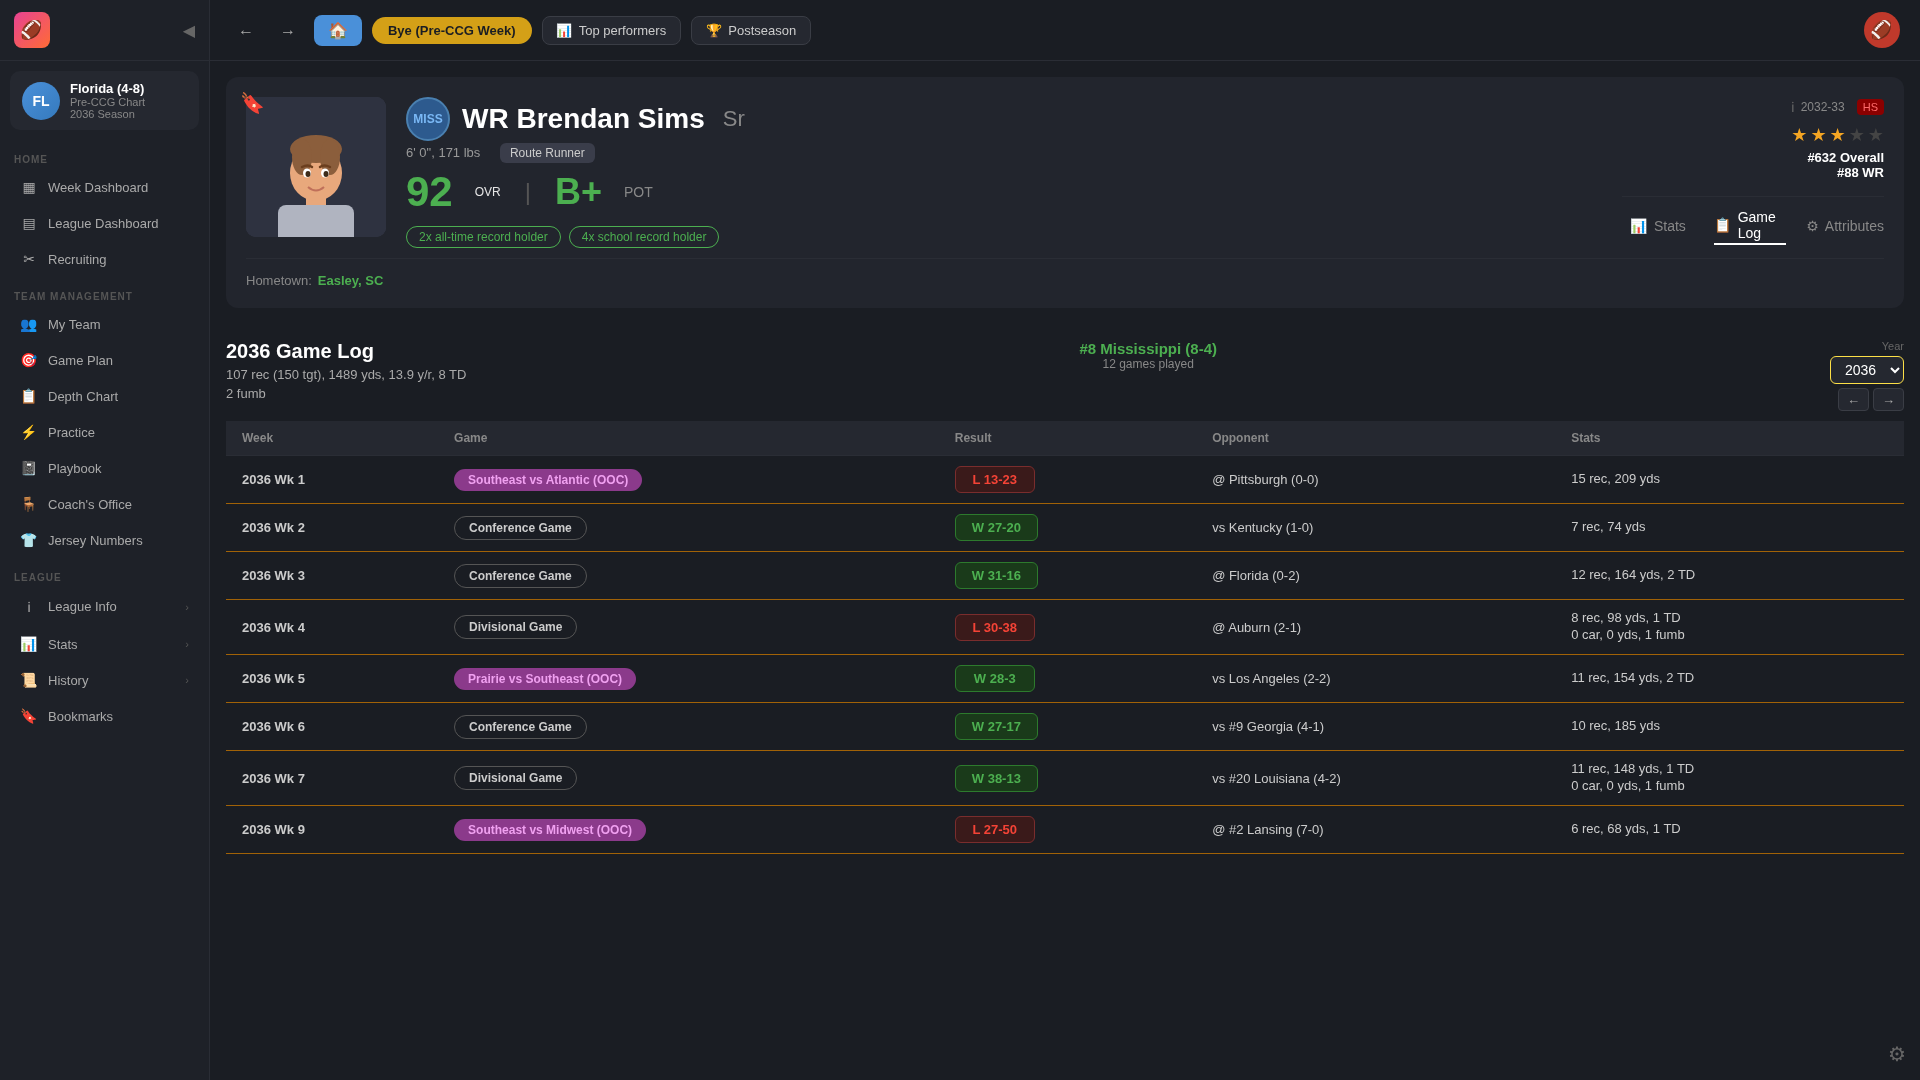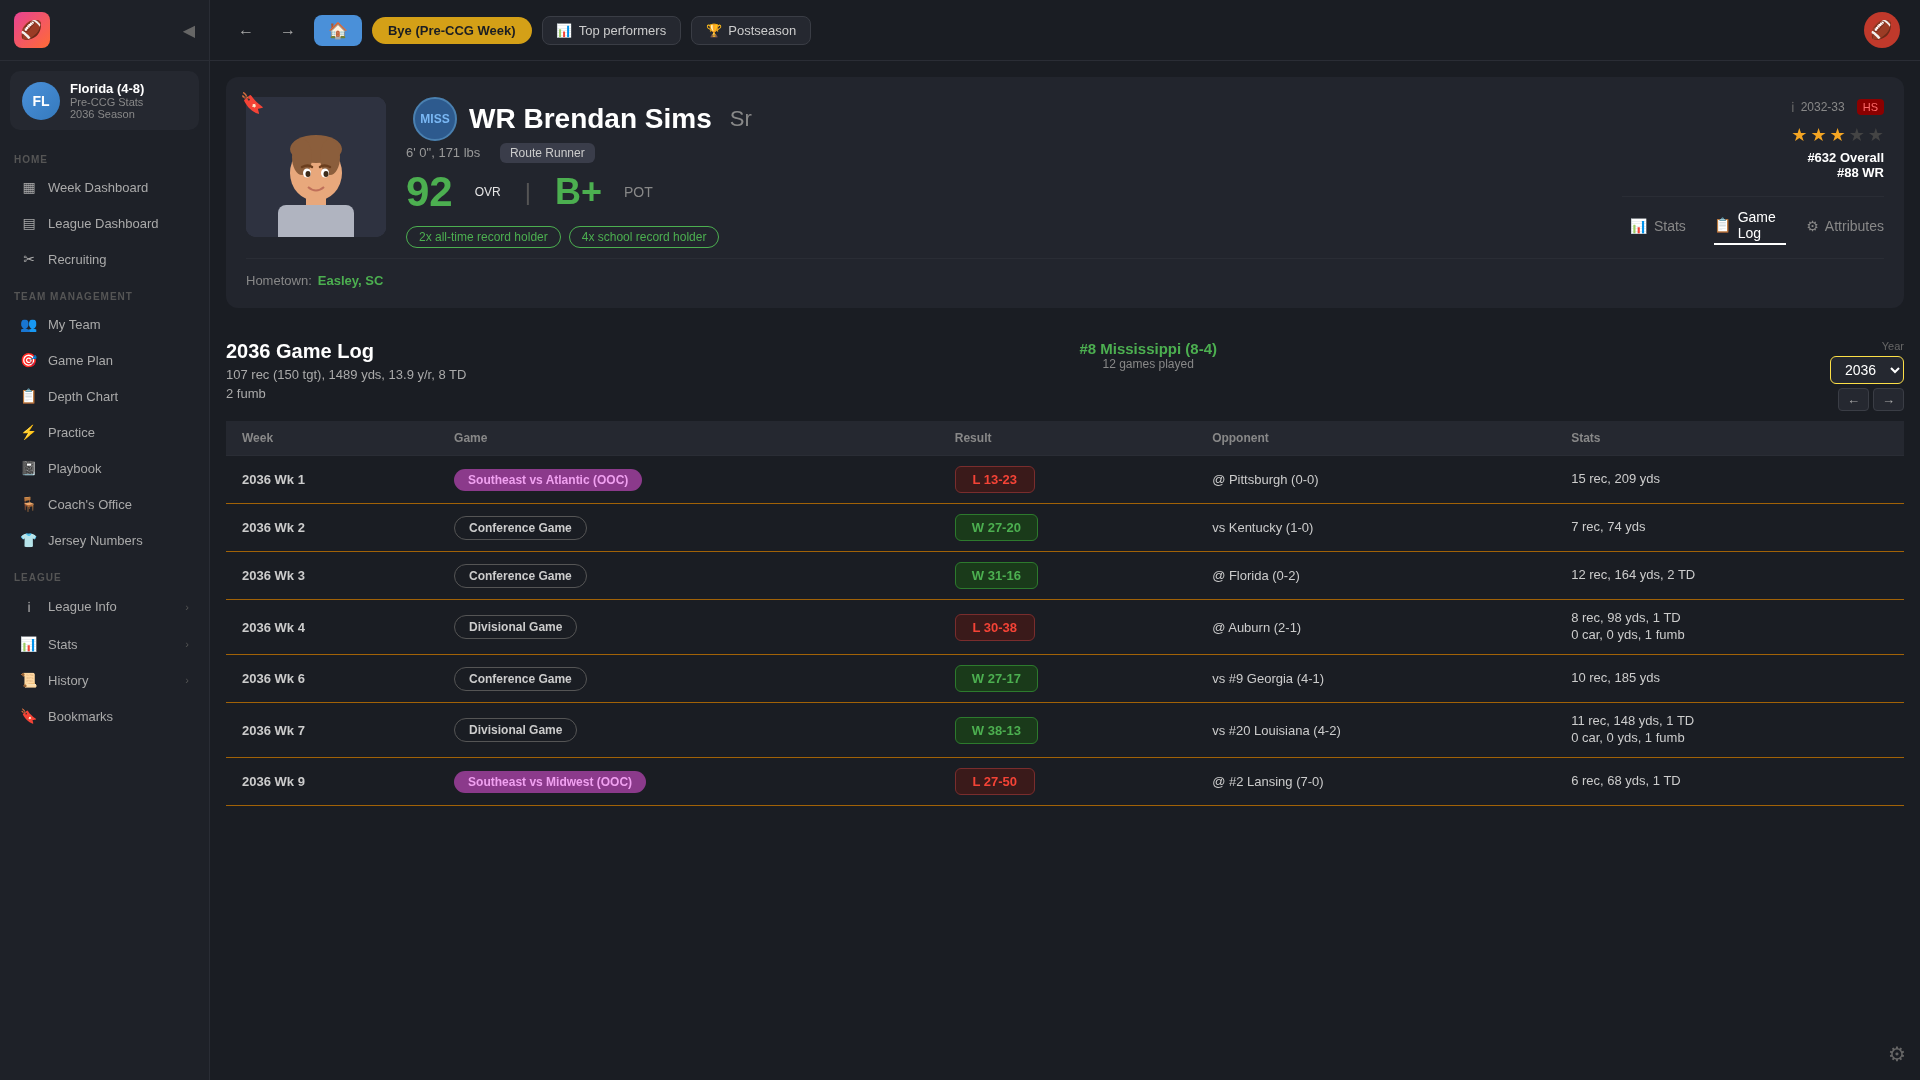--- a/index.html
+++ b/index.html
@@ -37,21 +37,21 @@
     .football-icon { width: 36px; height: 36px; background: #c0392b; border-radius: 50%; display: flex; align-items: center; justify-content: center; font-size: 18px; }
 
     
     .player-card { background: #22252d; border-radius: 12px; margin: 16px; padding: 20px; }
     .player-card-top { display: flex; align-items: flex-start; gap: 20px; }
     .player-avatar-wrap { position: relative; }
     .player-avatar { width: 140px; height: 140px; background: #3a3d4a; border-radius: 10px; display: flex; align-items: center; justify-content: center; font-size: 70px; }
     .bookmark-btn { position: absolute; top: -6px; left: -6px; background: none; border: none; color: #aaa; font-size: 20px; cursor: pointer; }
     .player-main-info { flex: 1; }
     .player-top-row { display: flex; align-items: center; gap: 12px; margin-bottom: 4px; }
-    .miss-badge { background: #2d5a8e; color: #7ab8f5; border-radius: 50%; width: 44px; height: 44px; display: flex; align-items: center; justify-content: center; font-weight: 900; font-size: 12px; border: 2px solid #4a80b0; margin-left: 7px; }
+    .miss-badge { background: #2d5a8e; color: #7ab8f5; border-radius: 50%; width: 44px; height: 44px; display: flex; align-items: center; justify-content: center; font-weight: 900; font-size: 12px; border: 2px solid #4a80b0; }
     .player-name { font-size: 28px; font-weight: 800; color: #fff; }
     .player-class { font-size: 22px; font-weight: 400; color: #888; margin-left: 6px; }
     .player-details { font-size: 13px; color: #999; margin-bottom: 8px; }
     .position-badge { background: #3a3d4a; border-radius: 6px; padding: 3px 10px; font-size: 12px; color: #ccc; margin-left: 16px; }
     .ratings-row { display: flex; align-items: center; gap: 20px; margin-bottom: 10px; }
     .ovr-val { font-size: 42px; font-weight: 900; color: #4caf50; }
     .ovr-label { font-size: 12px; color: #e5e5e5; margin-left: 2px; }
     .pot-val { font-size: 36px; font-weight: 900; color: #4caf50; }
     .pot-label { font-size: 14px; color: #888; margin-left: 2px; }
     .badges-row { display: flex; gap: 8px; flex-wrap: wrap; }
@@ -105,21 +105,21 @@
 <div id="sidebar">
   <div class="sidebar-logo">
     <div class="logo-icon">🏈</div>
     <span class="sidebar-collapse">◀</span>
   </div>
 
   <div class="team-card">
     <div class="team-avatar">FL</div>
     <div class="team-info">
       <div class="team-name">Florida (4-8)</div>
-      <div class="team-sub">Pre-CCG Stats</div>
+      <div class="team-sub">Pre-CCG Chart</div>
       <div class="team-sub">2036 Season</div>
     </div>
   </div>
 
   <div class="sidebar-section-label">HOME</div>
   <div class="sidebar-item">
     <span class="item-icon">▦</span>
     <span class="item-label">Week Dashboard</span>
   </div>
   <div class="sidebar-item">
@@ -376,20 +376,29 @@
             <td class="week-cell">2036 Wk 4</td>
             <td><span class="game-pill pill-divisional">Divisional Game</span></td>
             <td><span class="result-pill result-loss">L 30-38</span></td>
             <td>@ Auburn (2-1)</td>
             <td class="stats-cell">
               <div>8 rec, 98 yds, 1 TD</div>
               <div>0 car, 0 yds, 1 fumb</div>
             </td>
           </tr>
           <tr>
+            <td class="week-cell">2036 Wk 5</td>
+            <td><span class="game-pill pill-ooc">Prairie vs Southeast (OOC)</span></td>
+            <td><span class="result-pill result-win">W 28-3</span></td>
+            <td>vs Los Angeles (2-2)</td>
+            <td class="stats-cell">
+              <div>11 rec, 154 yds, 2 TD</div>
+            </td>
+          </tr>
+          <tr>
             <td class="week-cell">2036 Wk 6</td>
             <td><span class="game-pill pill-conference">Conference Game</span></td>
             <td><span class="result-pill result-win">W 27-17</span></td>
             <td>vs #9 Georgia (4-1)</td>
             <td class="stats-cell">
               <div>10 rec, 185 yds</div>
             </td>
           </tr>
           <tr>
             <td class="week-cell">2036 Wk 7</td>

